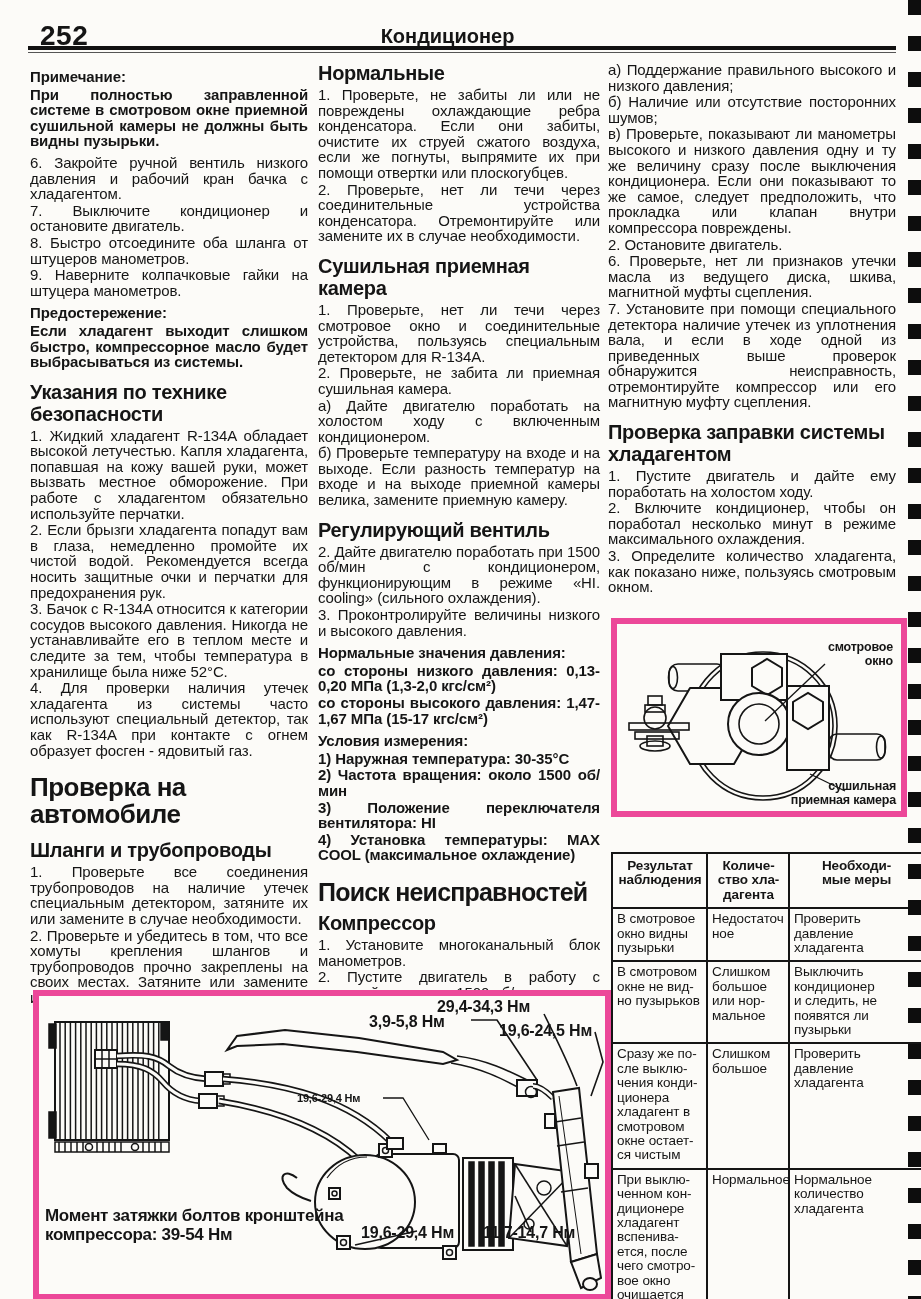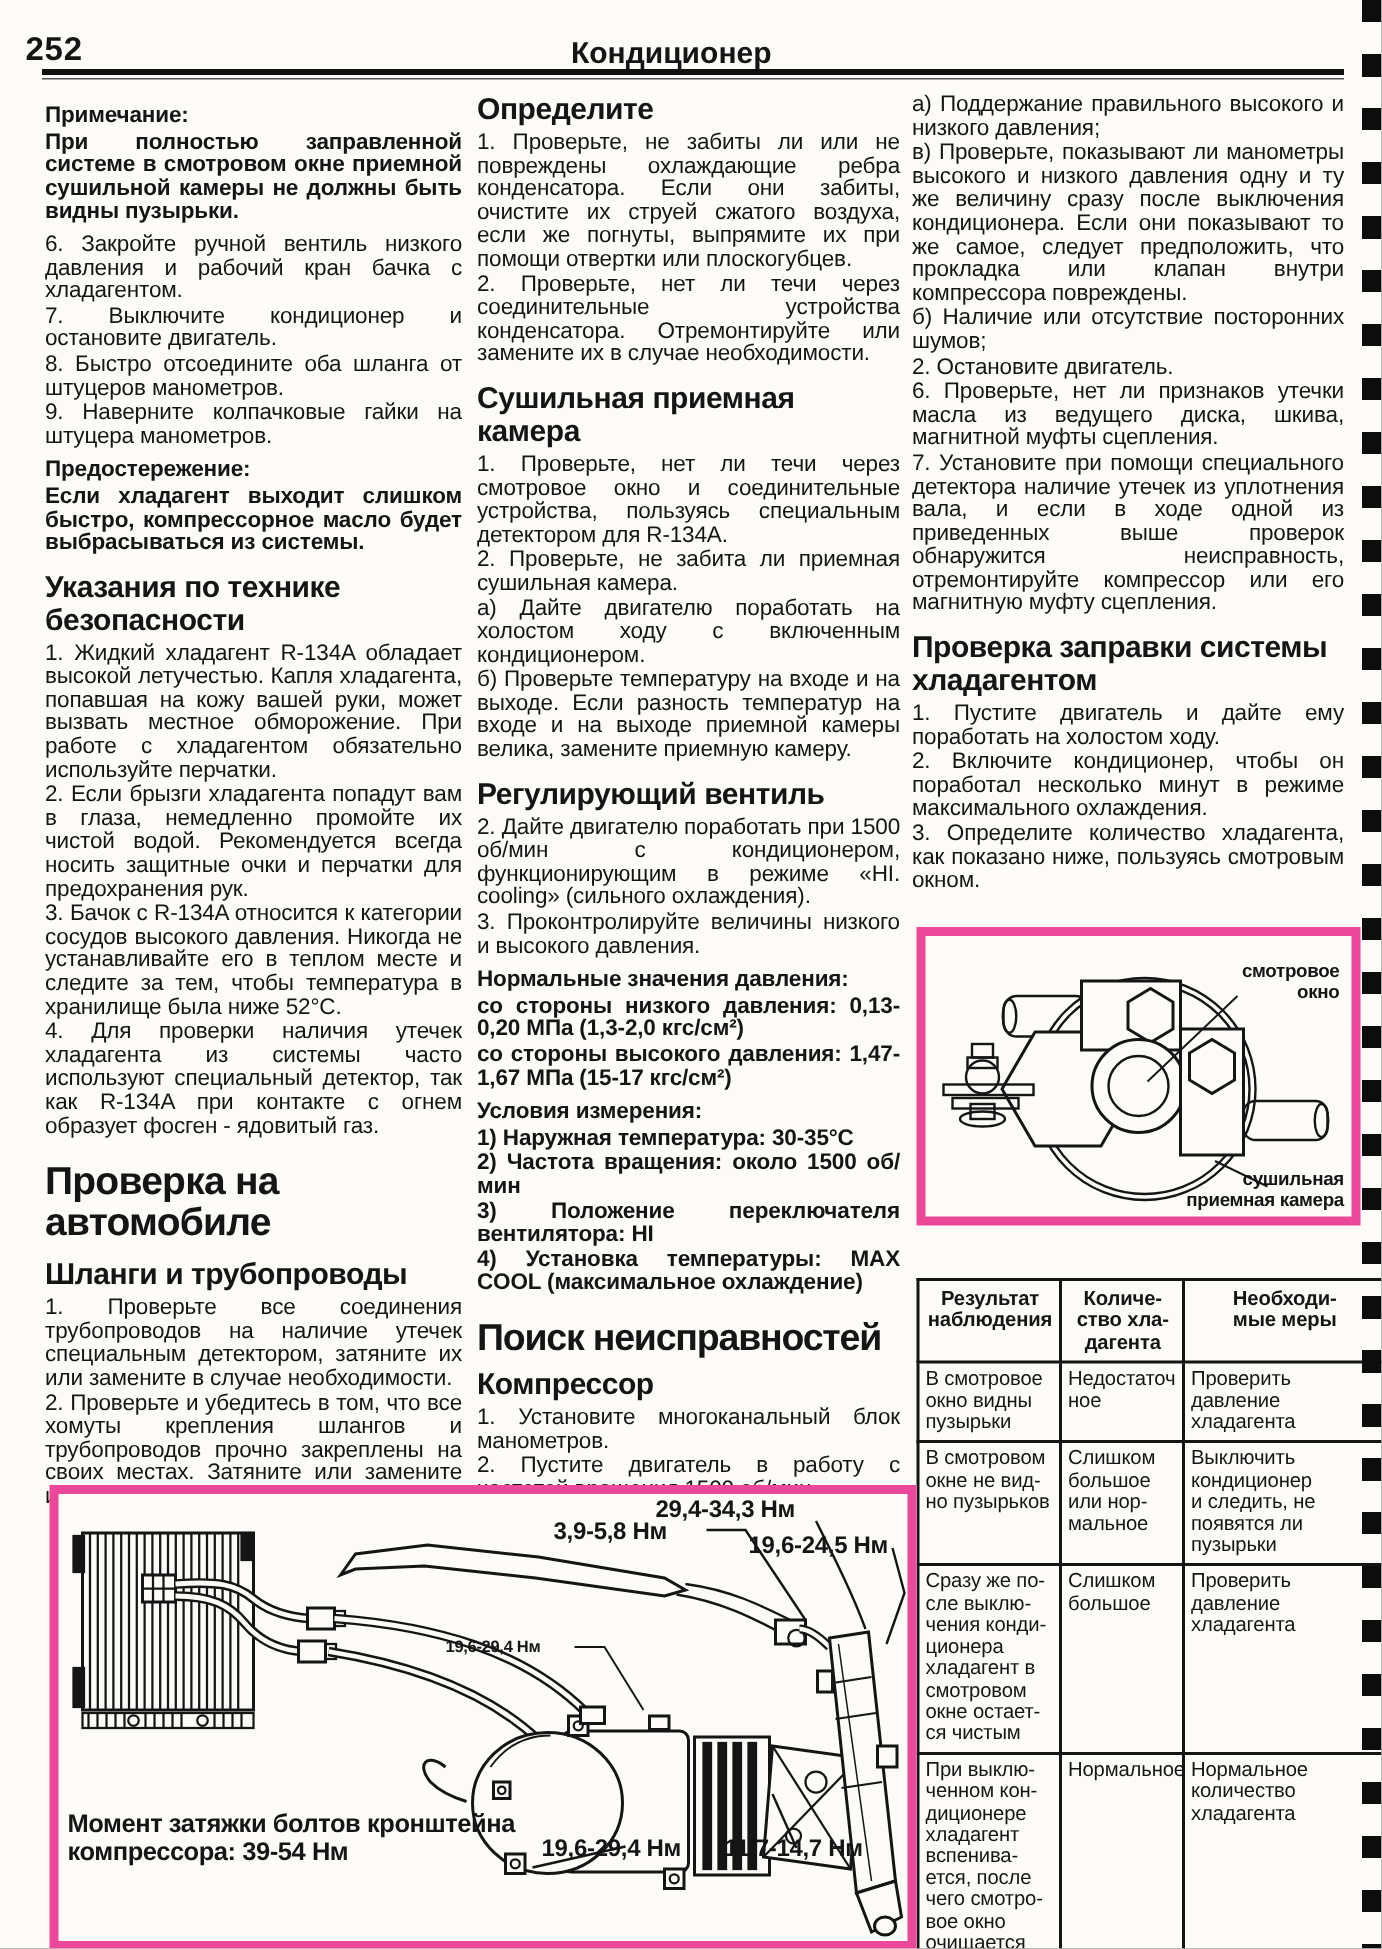--- a/index.html
+++ b/index.html
@@ -2,21 +2,21 @@
 <html><head>
 <meta charset="utf-8">
 <style>
   html,body{margin:0;padding:0;background:#888;}
   .page{
     position:relative; width:921px; height:1299px; margin:0 auto;
     background:#fcfbf8; color:#151515; overflow:hidden;
     font-family:"Liberation Sans","DejaVu Sans",sans-serif;
   }
   
-  .pagenum{position:absolute;left:17px;top:20px;font-size:22px;font-weight:bold;letter-spacing:0.5px;}
+  .pagenum{position:absolute;left:40px;top:20px;font-size:28px;font-weight:bold;letter-spacing:0.5px;}
   .ptitle{position:absolute;left:0;right:26px;top:25px;text-align:center;font-size:20px;font-weight:bold;}
   .rule1{position:absolute;left:28px;top:46px;width:868px;height:4px;background:#111;}
   .rule2{position:absolute;left:28px;top:52px;width:868px;height:1px;background:#555;}
   
   .col{position:absolute;top:62px;font-size:15px;line-height:15.6px;letter-spacing:-0.1px;}
   .col p{margin:0;text-align:justify;}
   .col p+p{margin-top:1px;}
   .b{font-weight:bold;}
   .lbl{font-weight:bold;margin-top:7px !important;margin-bottom:2px !important;text-align:left !important;}
   h2{font-size:26px;line-height:27px;margin:16px 0 6px;letter-spacing:-0.5px;font-weight:bold;}
@@ -68,21 +68,21 @@
     <p>2. Если брызги хладагента попадут вам в глаза, немедленно промойте их чистой водой. Рекомендуется всегда носить защитные очки и перчатки для предохранения рук.</p>
     <p>3. Бачок с R-134A относится к категории сосудов высокого давления. Никогда не устанавливайте его в теплом месте и следите за тем, чтобы температура в хранилище была ниже 52°С.</p>
     <p>4. Для проверки наличия утечек хладагента из системы часто используют специальный детектор, так как R-134A при контакте с огнем образует фосген - ядовитый газ.</p>
     <h2>Проверка на автомобиле</h2>
     <h3>Шланги и трубопроводы</h3>
     <p>1. Проверьте все соединения трубопроводов на наличие утечек специальным детектором, затяните их или замените в случае необходимости.</p>
     <p>2. Проверьте и убедитесь в том, что все хомуты крепления шлангов и трубопроводов прочно закреплены на своих местах. Затяните или замените их, если потребуется.</p>
   </div>
 
   <div class="col" style="left:318px;width:282px;">
-    <h3 style="margin-top:0;">Определите</h3>
+    <h3 style="margin-top:0;">Нормальные</h3>
     <p>1. Проверьте, не забиты ли или не повреждены охлаждающие ребра конденсатора. Если они забиты, очистите их струей сжатого воздуха, если же погнуты, выпрямите их при помощи отвертки или плоскогубцев.</p>
     <p>2. Проверьте, нет ли течи через соединительные устройства конденсатора. Отремонтируйте или замените их в случае необходимости.</p>
     <h3>Сушильная приемная камера</h3>
     <p>1. Проверьте, нет ли течи через смотровое окно и соединительные устройства, пользуясь специальным детектором для R-134A.</p>
     <p>2. Проверьте, не забита ли приемная сушильная камера.</p>
     <p>а) Дайте двигателю поработать на холостом ходу с включенным кондиционером.</p>
     <p>б) Проверьте температуру на входе и на выходе. Если разность температур на входе и на выходе приемной камеры велика, замените приемную камеру.</p>
     <h3>Регулирующий вентиль</h3>
     <p>2. Дайте двигателю поработать при 1500 об/мин с кондиционером, функционирующим в режиме «HI. cooling» (сильного охлаждения).</p>
     <p>3. Проконтролируйте величины низкого и высокого давления.</p>
@@ -96,22 +96,22 @@
     <p class="b">4) Установка температуры: MAX COOL (максимальное охлаждение)</p>
     <h2 class="tight">Поиск неисправностей</h2>
     <h3 style="margin-top:2px;">Компрессор</h3>
     <p>1. Установите многоканальный блок манометров.</p>
     <p>2. Пустите двигатель в работу с частотой вращения 1500 об/мин.</p>
     <p>3. Проверьте следующие показатели компрессора:</p>
   </div>
 
   <div class="col" style="left:608px;width:288px;">
     <p>а) Поддержание правильного высокого и низкого давления;</p>
+    <p>б) Наличие или отсутствие посторонних шумов;</p>
     <p>в) Проверьте, показывают ли манометры высокого и низкого давления одну и ту же величину сразу после выключения кондиционера. Если они показывают то же самое, следует предположить, что прокладка или клапан внутри компрессора повреждены.</p>
-    <p>б) Наличие или отсутствие посторонних шумов;</p>
     <p>2. Остановите двигатель.</p>
     <p>6. Проверьте, нет ли признаков утечки масла из ведущего диска, шкива, магнитной муфты сцепления.</p>
     <p>7. Установите при помощи специального детектора наличие утечек из уплотнения вала, и если в ходе одной из приведенных выше проверок обнаружится неисправность, отремонтируйте компрессор или его магнитную муфту сцепления.</p>
     <h3>Проверка заправки системы хладагентом</h3>
     <p>1. Пустите двигатель и дайте ему поработать на холостом ходу.</p>
     <p>2. Включите кондиционер, чтобы он поработал несколько минут в режиме максимального охлаждения.</p>
     <p>3. Определите количество хладагента, как показано ниже, пользуясь смотровым окном.</p>
   </div>
 
   <div class="fig fig-sight">

